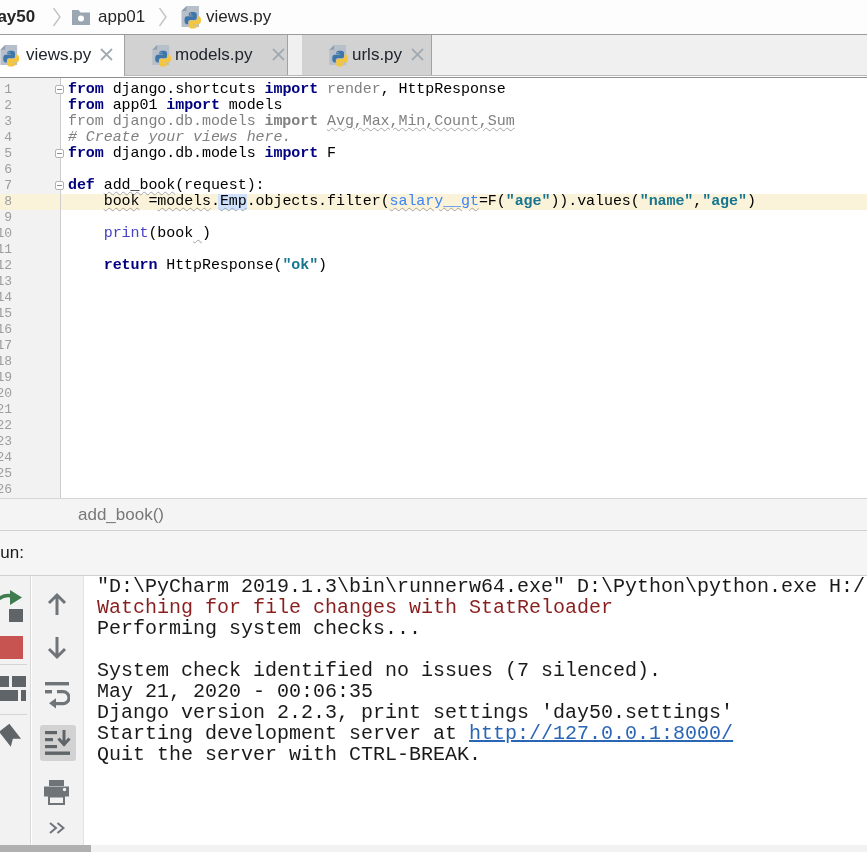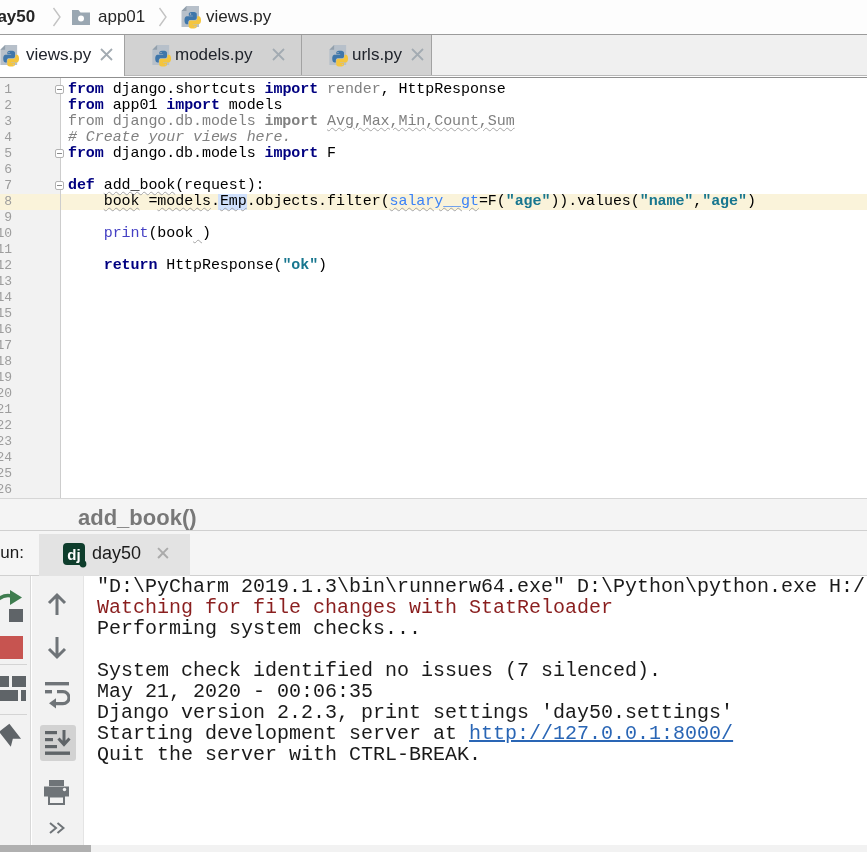--- a/index.html
+++ b/index.html
@@ -81,21 +81,21 @@
         <g transform="translate(6.5,7) scale(0.15)">
           <path d="M54.9 0C26.8 0 28.6 12.2 28.6 12.2l0 12.6h26.8v3.8H17.9S0 26.6 0 54.9c0 28.3 15.7 27.3 15.7 27.3h9.4V69s-.5-15.7 15.4-15.7h26.6s14.9.2 14.9-14.4V14.9S84.3 0 54.9 0zM40.1 8.5a4.8 4.8 0 1 1 0 9.6 4.8 4.8 0 0 1 0-9.6z" fill="#3f76aa"></path>
           <path d="M55.1 110c28.1 0 26.3-12.2 26.3-12.2l0-12.6H54.6v-3.8h37.5S110 83.4 110 55.1c0-28.3-15.7-27.3-15.7-27.3h-9.4V41s.5 15.7-15.4 15.7H42.9S28 56.5 28 71.1v24S25.7 110 55.1 110zM69.9 101.5a4.8 4.8 0 1 1 0-9.6 4.8 4.8 0 0 1 0 9.6z" fill="#f4c53e"></path>
         </g>
       </svg>
     <span class="abs tabtxt" style="left:26px;top:10px;">views.py</span>
     <svg class="abs" style="left:99px;top:12px;" width="15" height="15" viewBox="0 0 15 15">
         <path d="M2,2 L13,13 M13,2 L2,13" stroke="#a3abb2" stroke-width="1.8"></path>
       </svg>
   </div>
-  <div class="tab" style="left:125px;width:177px;background:#d2d2d2;border-right:1px solid #a2a2a2;box-sizing:border-box;">
+  <div class="tab" style="left:125px;width:163px;background:#d2d2d2;border-right:1px solid #a2a2a2;box-sizing:border-box;">
     <svg class="abs pyicon" style="left:24px;top:9px;" width="23" height="23" viewBox="0 0 24 24">
         <path d="M8.5,1 h12.5 v21 H3.5 V6 Z" fill="#b7c0ca"></path>
         <path d="M8.5,1 L3.5,6 h5 Z" fill="#93a0ac"></path>
         <g transform="translate(6.5,7) scale(0.15)">
           <path d="M54.9 0C26.8 0 28.6 12.2 28.6 12.2l0 12.6h26.8v3.8H17.9S0 26.6 0 54.9c0 28.3 15.7 27.3 15.7 27.3h9.4V69s-.5-15.7 15.4-15.7h26.6s14.9.2 14.9-14.4V14.9S84.3 0 54.9 0zM40.1 8.5a4.8 4.8 0 1 1 0 9.6 4.8 4.8 0 0 1 0-9.6z" fill="#3f76aa"></path>
           <path d="M55.1 110c28.1 0 26.3-12.2 26.3-12.2l0-12.6H54.6v-3.8h37.5S110 83.4 110 55.1c0-28.3-15.7-27.3-15.7-27.3h-9.4V41s.5 15.7-15.4 15.7H42.9S28 56.5 28 71.1v24S25.7 110 55.1 110zM69.9 101.5a4.8 4.8 0 1 1 0-9.6 4.8 4.8 0 0 1 0 9.6z" fill="#f4c53e"></path>
         </g>
       </svg>
     <span class="abs tabtxt" style="left:50px;top:10px;">models.py</span>
     <svg class="abs" style="left:146px;top:12px;" width="15" height="15" viewBox="0 0 15 15">
@@ -172,34 +172,25 @@
       <div class="abs" style="left:55px;top:7px;width:9px;height:9px;background:#ffffff;border:1px solid #b3b3b3;border-radius:2px;box-sizing:border-box;"></div>
       <div class="abs" style="left:57px;top:11px;width:5px;height:1px;background:#8a8a8a;"></div>
       <div class="abs" style="left:55px;top:71px;width:9px;height:9px;background:#ffffff;border:1px solid #b3b3b3;border-radius:2px;box-sizing:border-box;"></div>
       <div class="abs" style="left:57px;top:75px;width:5px;height:1px;background:#8a8a8a;"></div>
       <div class="abs" style="left:55px;top:103px;width:9px;height:9px;background:#ffffff;border:1px solid #b3b3b3;border-radius:2px;box-sizing:border-box;"></div>
       <div class="abs" style="left:57px;top:107px;width:5px;height:1px;background:#8a8a8a;"></div>
     </div>
 </div>
 
 <div class="abs" id="bcrumb2">
-  <span class="abs" style="left:78px;top:6px;font-size:22px;color:#787878;font-weight:bold;">add_book()</span>
+  <span class="abs" style="left:78px;top:6px;font-size:17px;color:#787878;">add_book()</span>
 </div>
 
 <div class="abs" id="runhdr">
   <span class="abs" style="left:-12px;top:12px;font-size:17px;color:#1a1a1a;">Run:</span>
-  <div id="runtab">
-    <svg class="abs" style="left:24px;top:9px;" width="26" height="26" viewBox="0 0 26 26">
-      <rect x="0" y="0" width="22" height="22" rx="4" fill="#0e3d2c"></rect>
-      <circle cx="20" cy="21" r="3.4" fill="#0e3d2c"></circle>
-      <text x="11" y="16.5" text-anchor="middle" font-family="Liberation Sans" font-size="15" font-weight="bold" fill="#ffffff">dj</text>
-    </svg>
-    <span class="abs" style="left:53px;top:9px;font-size:18px;color:#1b1b1b;">day50</span>
-    <span class="abs" style="left:116px;top:8px;font-size:19px;color:#aaaaaa;">✕</span>
-  </div>
 </div>
 
 <div class="abs" id="consolebg"></div>
 <div class="abs" id="tool1"></div>
 <div class="abs" id="tool2"></div>
 <div id="icons1">
     <svg class="abs" style="left:-8px;top:586px;" width="34" height="40" viewBox="0 0 34 40">
       <path d="M4,24 C2,14 10,8 20,10" fill="none" stroke="#3f7d4f" stroke-width="3.4"></path>
       <path d="M18,4 L30,11.5 L18,19 Z" fill="#3f7d4f"></path>
       <rect x="17" y="23" width="14" height="13" fill="#5f6468"></rect>

